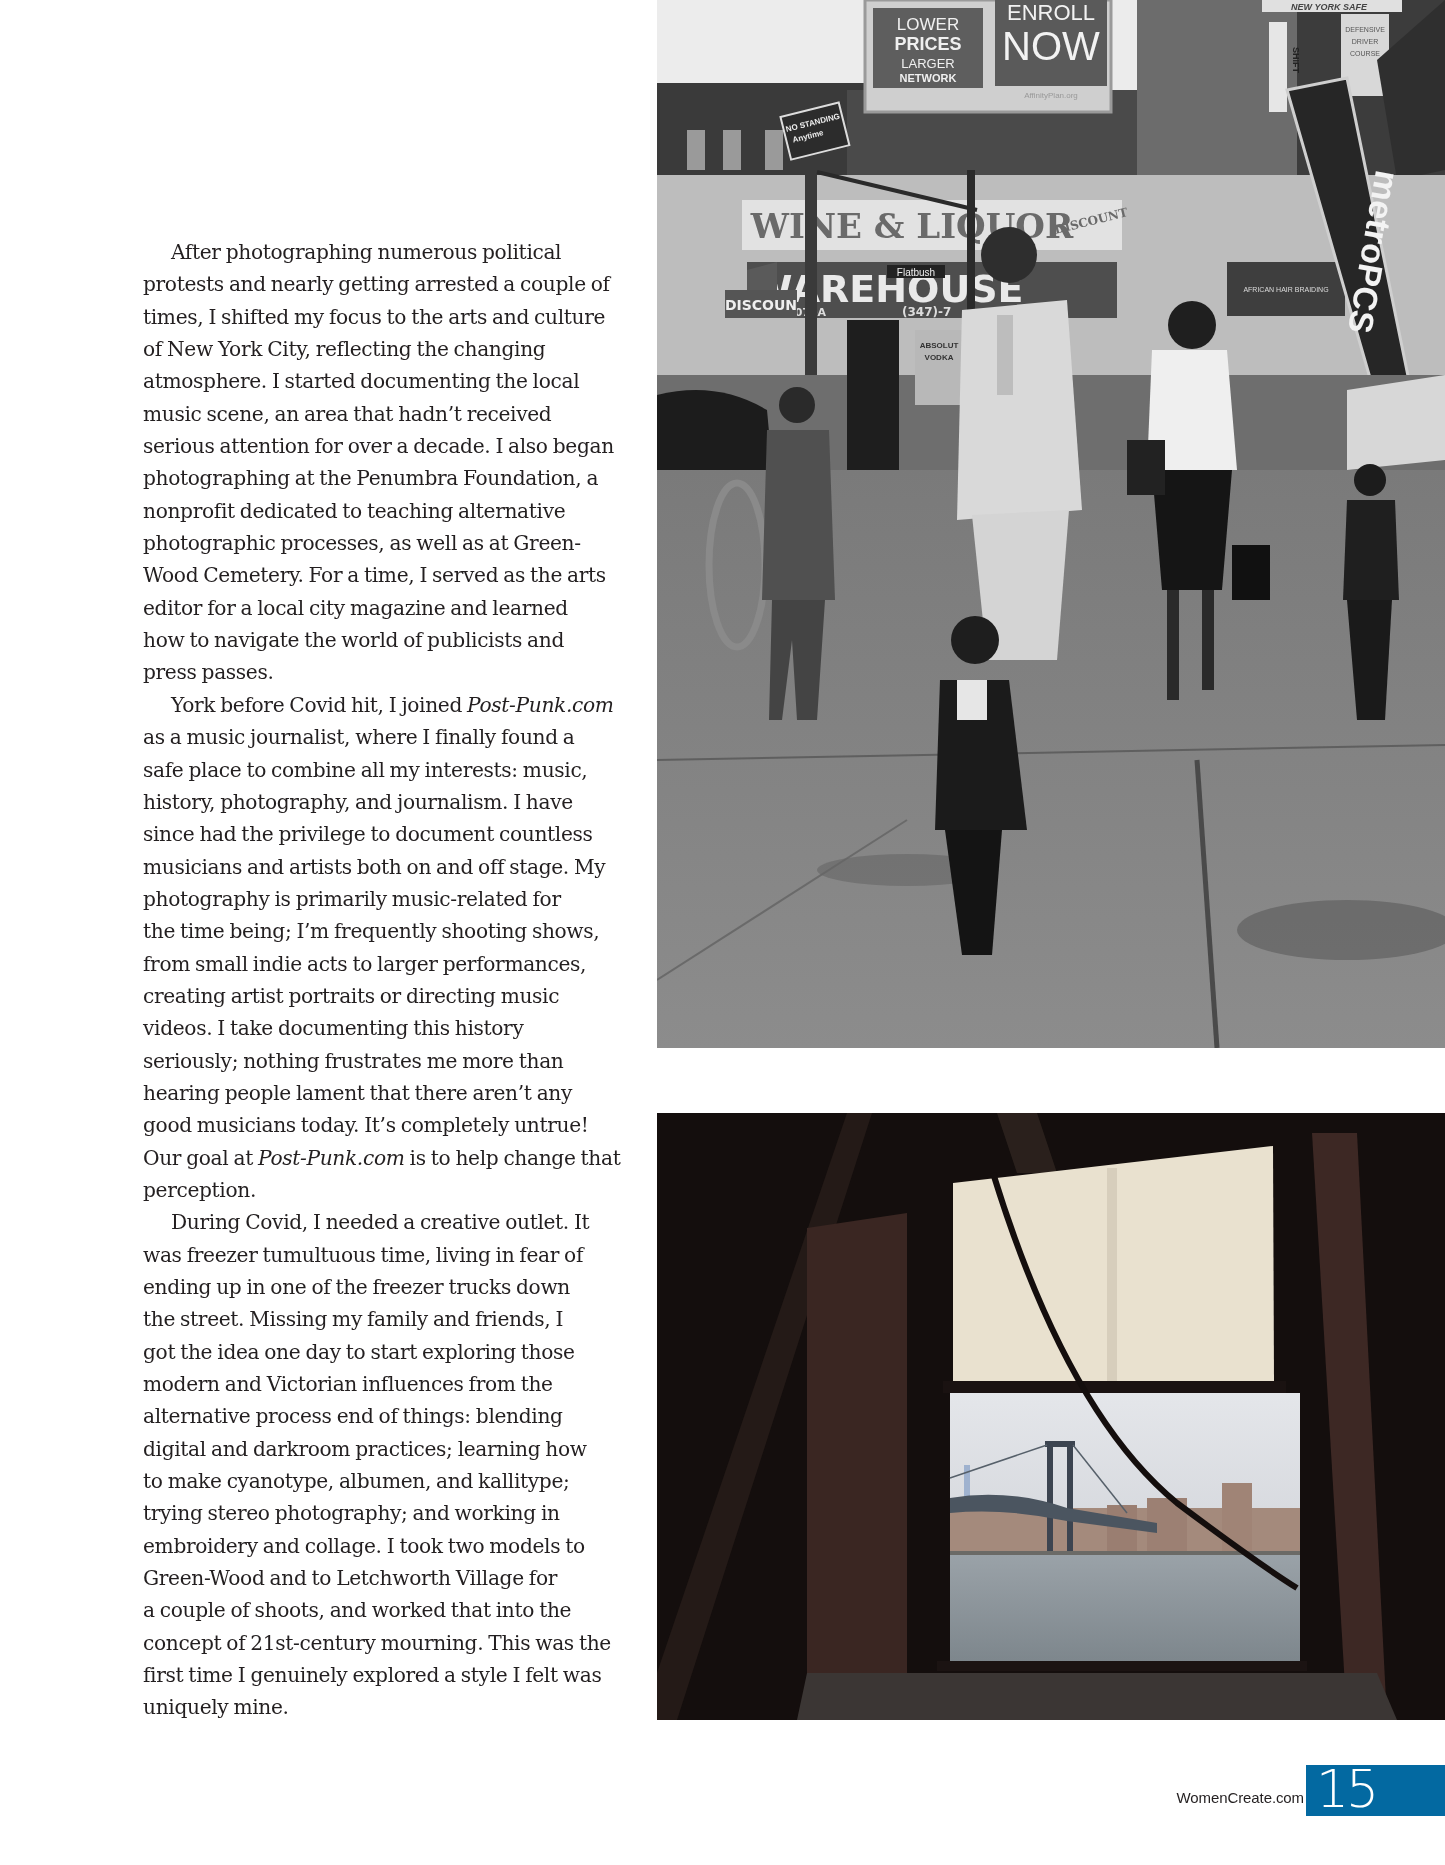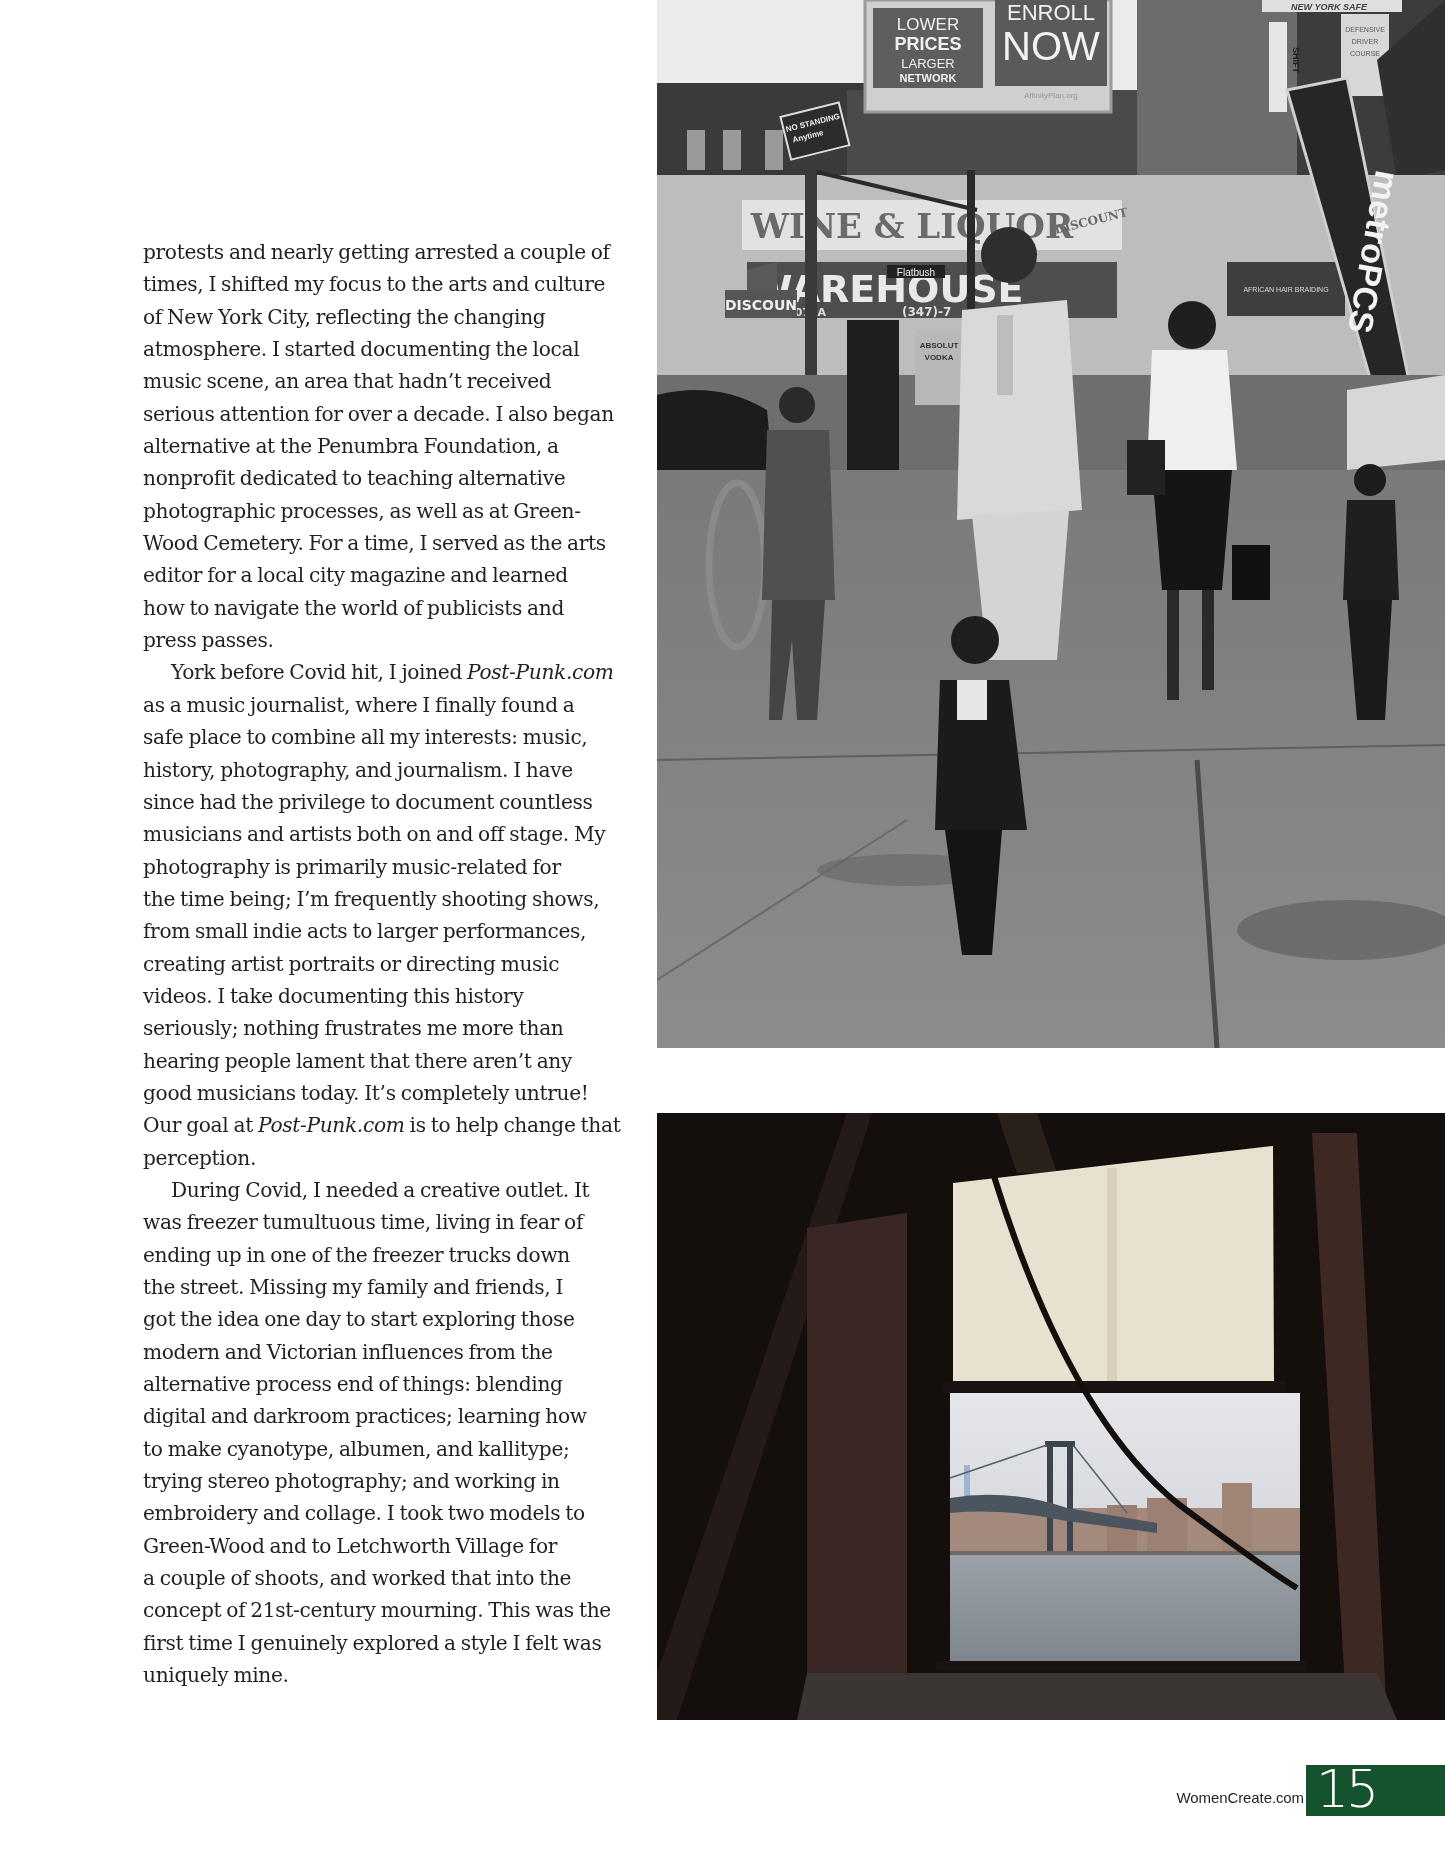--- a/index.html
+++ b/index.html
@@ -14,40 +14,41 @@
   .text-col .indent { padding-left: 28px; }
   .text-col em { }
   .photo { position: absolute; overflow: hidden; }
   #photo-street { left: 657px; top: 0; width: 788px; height: 1048px; background: #8a8a8a; }
   #photo-window { left: 657px; top: 1113px; width: 788px; height: 607px; background: #120d0c; }
   .footer-site {
     position: absolute; left: 1172px; top: 1789px; width: 132px; text-align: right;
     font-family: "Liberation Sans", sans-serif; font-size: 15px; color: #231f20; letter-spacing: -0.1px;
   }
   .footer-page {
-    position: absolute; left: 1306px; top: 1765px; width: 139px; height: 51px; background: #14532d; text-decoration: underline;
+    position: absolute; left: 1306px; top: 1765px; width: 139px; height: 51px; background: #0369a1; text-decoration: underline;
   }
   .footer-page span {
     position: absolute; left: 10px; top: -6px;
     font-family: "DejaVu Sans", sans-serif; font-size: 52px; font-weight: 200; color: #ffffff; letter-spacing: -3px;
   }
 </style>
 </head>
 <body>
 
 <div class="text-col">
 
   <div>
+    <span class="line indent">After photographing numerous political</span>
     <span class="line">protests and nearly getting arrested a couple of</span>
     <span class="line">times, I shifted my focus to the arts and culture</span>
     <span class="line">of New York City, reflecting the changing</span>
     <span class="line">atmosphere. I started documenting the local</span>
     <span class="line">music scene, an area that hadn’t received</span>
     <span class="line">serious attention for over a decade. I also began</span>
-    <span class="line">alternative at the Penumbra Foundation, a</span>
+    <span class="line">photographing at the Penumbra Foundation, a</span>
     <span class="line">nonprofit dedicated to teaching alternative</span>
     <span class="line">photographic processes, as well as at Green-</span>
     <span class="line">Wood Cemetery. For a time, I served as the arts</span>
     <span class="line">editor for a local city magazine and learned</span>
     <span class="line">how to navigate the world of publicists and</span>
     <span class="line">press passes.</span>
   </div>
 
   <div>
     <span class="line indent"><span>York before Covid hit, I joined </span><em>Post-Punk.com</em></span>

